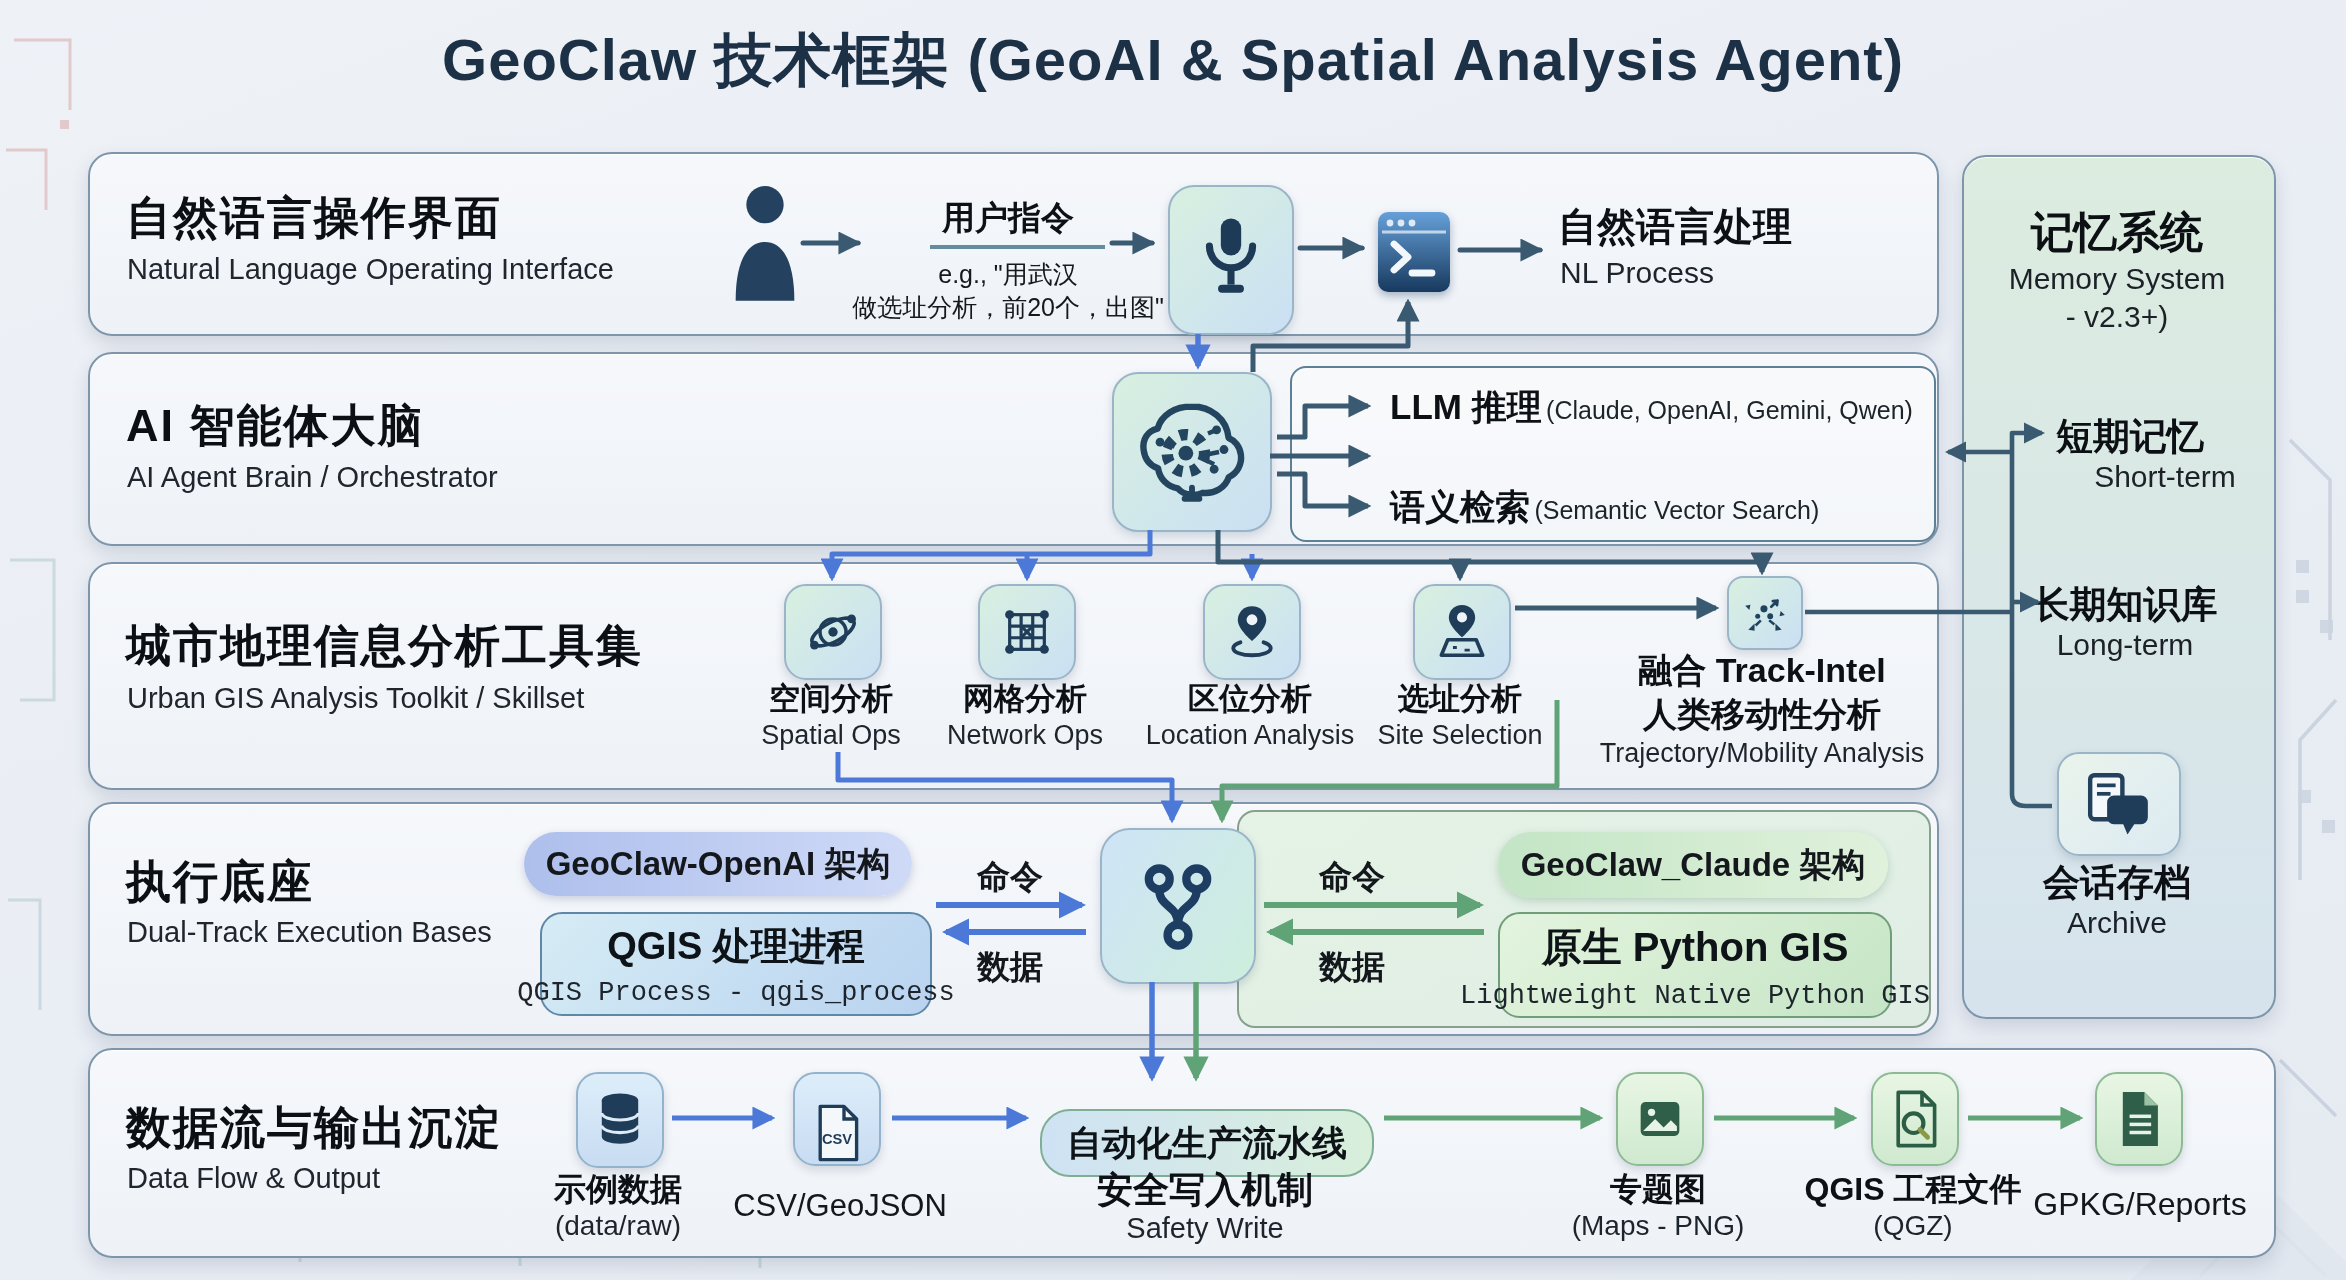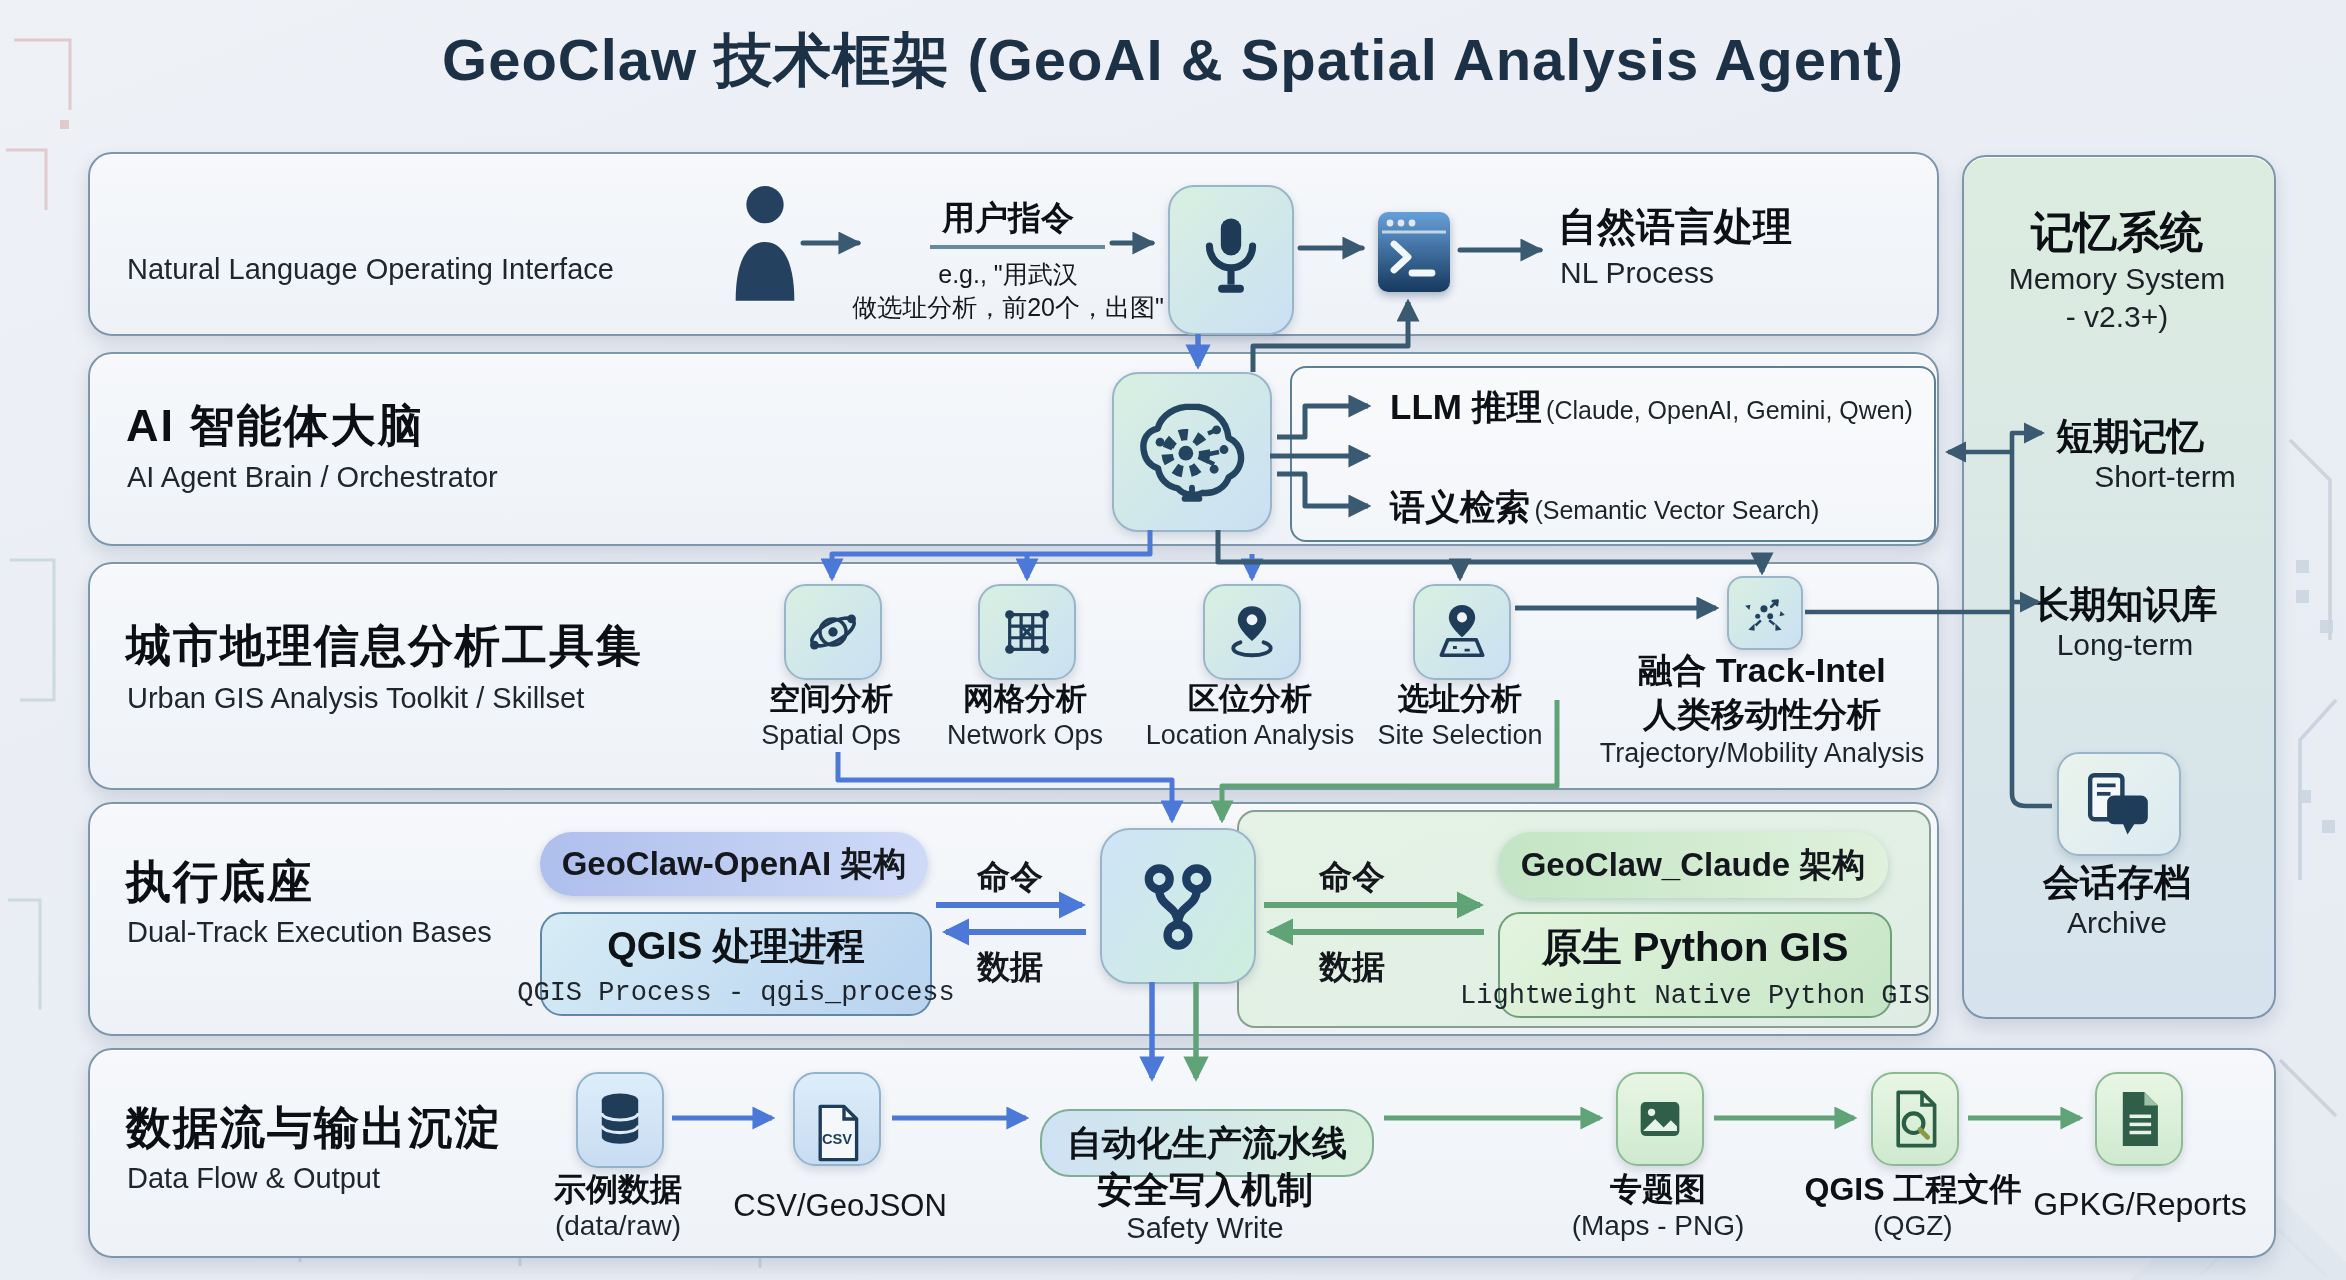--- a/index.html
+++ b/index.html
@@ -71,20 +71,21 @@
 
   <div class="abs cx" style="left:1173px;top:22px;font-size:58px;font-weight:700;color:#1c3145;white-space:nowrap;letter-spacing:1px;">GeoClaw 技术框架 (GeoAI &amp; Spatial Analysis Agent)</div>
 
   <div class="panel" style="left:88px;top:152px;width:1847px;height:180px;"></div>
   <div class="panel" style="left:88px;top:352px;width:1847px;height:190px;"></div>
   <div class="panel" style="left:88px;top:562px;width:1847px;height:224px;"></div>
   <div class="panel" style="left:88px;top:802px;width:1847px;height:230px;"></div>
   <div class="panel" style="left:88px;top:1048px;width:2184px;height:206px;"></div>
   <div class="panel" style="left:1962px;top:155px;width:310px;height:860px;background:linear-gradient(180deg,#dcecdf 0%,#d6e3ee 100%);"></div>
 
+  <div class="abs zh-big" style="left:126px;top:188px;">自然语言操作界面</div>
   <div class="abs en-sub" style="left:127px;top:253px;">Natural Language Operating Interface</div>
 
   <div class="abs" style="left:733px;top:183px;">
     <svg width="64" height="118" viewBox="0 0 24 44" fill="#24425f">
       <circle cx="12" cy="8" r="7"></circle>
       <path d="M1 44 C1 28 6 22 12 22 C18 22 23 28 23 44 Z"></path>
     </svg>
   </div>
 
   <div class="abs cx" style="left:1008px;top:196px;font-size:33px;font-weight:700;color:#0d1115;white-space:nowrap;">用户指令</div>
@@ -231,21 +232,21 @@
   </div>
   <div class="abs cx" style="left:1762px;top:648px;font-size:34px;font-weight:700;color:#0d1115;white-space:nowrap;">融合 Track-Intel</div>
   <div class="abs cx" style="left:1762px;top:692px;font-size:34px;font-weight:700;color:#0d1115;white-space:nowrap;">人类移动性分析</div>
   <div class="abs cx" style="left:1762px;top:738px;font-size:27px;color:#1d242b;white-space:nowrap;">Trajectory/Mobility Analysis</div>
 
   <div class="abs zh-big" style="left:126px;top:852px;">执行底座</div>
   <div class="abs en-sub" style="left:127px;top:916px;">Dual-Track Execution Bases</div>
 
   <div class="subpanel" style="left:1237px;top:810px;width:690px;height:214px;border:2px solid #87a18e;background:linear-gradient(135deg,rgba(225,241,224,0.8),rgba(209,232,213,0.55));"></div>
 
-  <div class="pill blue" style="left:540px;top:832px;width:388px;height:64px;">GeoClaw-OpenAI 架构</div>
+  <div class="pill blue" style="left:524px;top:832px;width:388px;height:64px;">GeoClaw-OpenAI 架构</div>
   <div class="bigbox" style="left:540px;top:912px;width:388px;height:100px;background:linear-gradient(135deg,#d6ecf5,#b9d3f0);border:2px solid #5f88a8;">
     <div class="l1">QGIS 处理进程</div>
     <div class="l2">QGIS Process - qgis_process</div>
   </div>
 
   <div class="cmdlbl cx" style="left:1010px;top:855px;">命令</div>
   <div class="cmdlbl cx" style="left:1010px;top:945px;">数据</div>
 
   <div class="iconbox" style="left:1100px;top:828px;width:152px;height:152px;border-radius:30px;background:linear-gradient(120deg,#cfe4f7 0%,#cdeedd 100%);z-index:4;">
     <svg width="100" height="100" viewBox="0 0 48 48" stroke="#1d3d63" stroke-width="4" fill="none">

